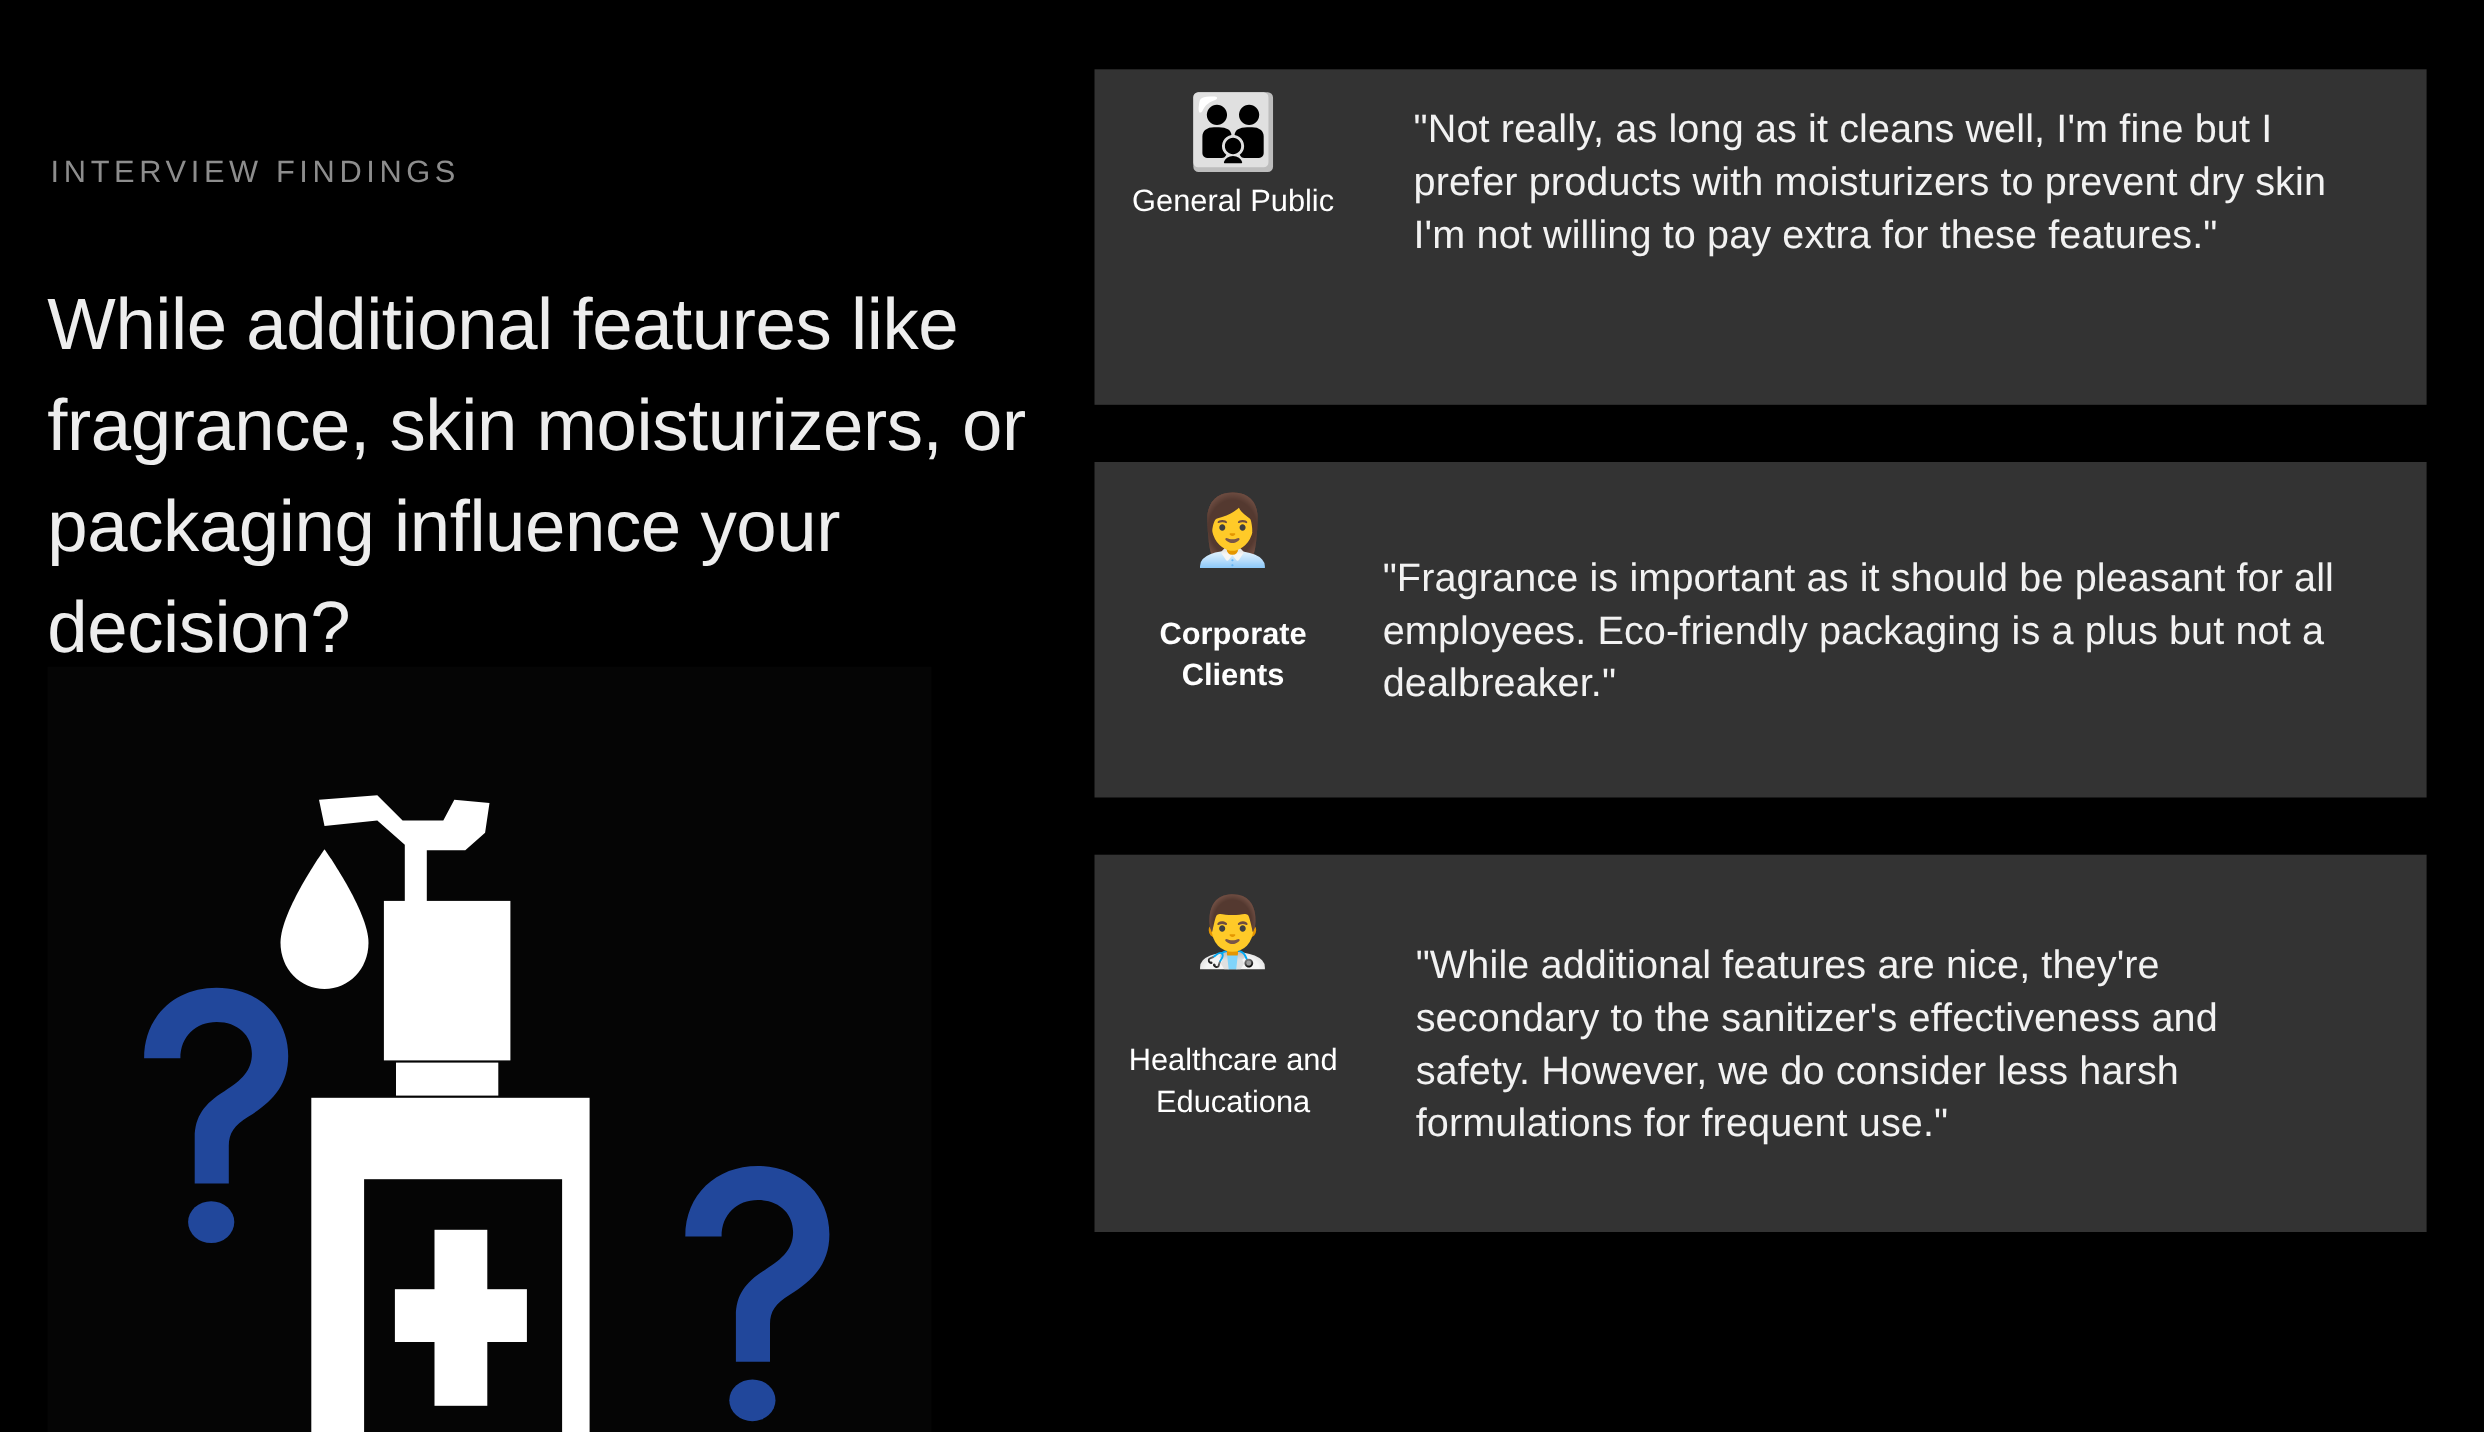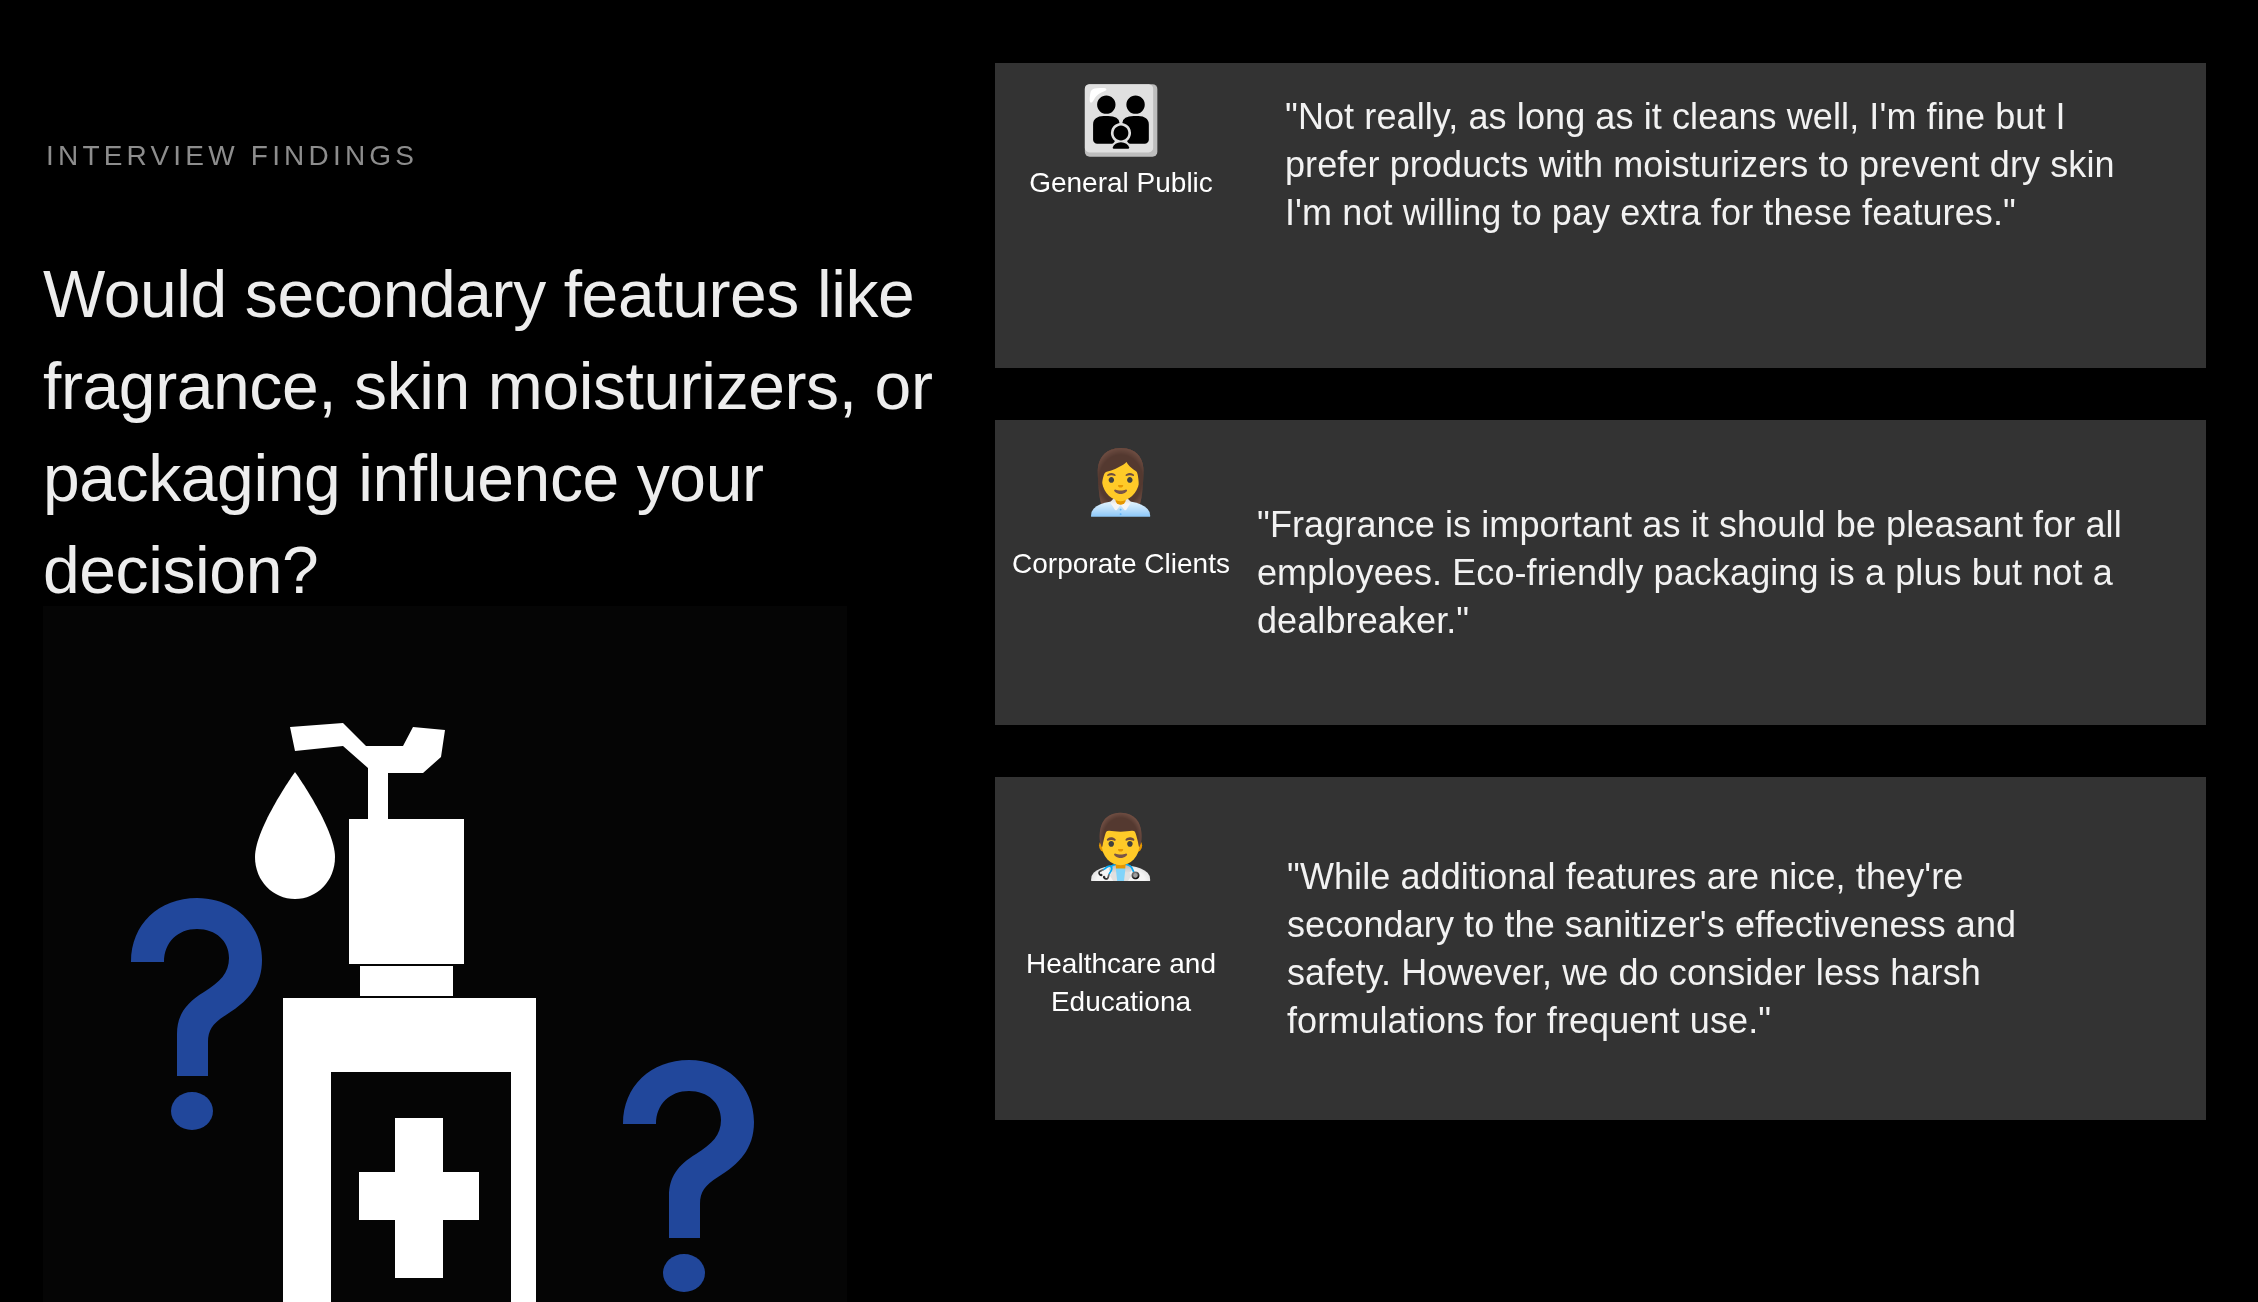--- a/index.html
+++ b/index.html
@@ -112,21 +112,21 @@
     margin-top: 18px;
     font-size: 28px;
     line-height: 38px;
     color: #ffffff;
     text-align: center;
     font-weight: 400;
     max-width: 230px;
     word-break: break-word;
   }
   #card-0 .persona-label { margin-top: 8px; }
-  #card-1 .persona-label { margin-top: 28px; }
+  #card-1 .persona-label { margin-top: 40px; font-weight: bold; }
   #card-2 .persona-label { margin-top: 64px; }
 
   .quote-body {
     flex: 1 1 auto;
     display: flex;
     align-items: center;
     box-sizing: border-box;
   }
   .quote-text {
     font-size: 36px;
@@ -142,21 +142,21 @@
   #card-2 .quote-body { padding: 0 30px 0 40px; align-items: center; }
   #card-2 .quote-text { width: 810px; }
 </style>
 </head>
 <body>
 
 <div id="left-column">
 
   <div id="eyebrow">INTERVIEW FINDINGS</div>
 
-  <div id="headline">Would secondary features like fragrance, skin moisturizers, or packaging influence your decision?</div>
+  <div id="headline">While additional features like fragrance, skin moisturizers, or packaging influence your decision?</div>
 
   <div id="illustration-panel">
     <svg id="illustration-svg" viewBox="0 0 804 696" xmlns="http://www.w3.org/2000/svg">
       <rect x="0" y="0" width="804" height="696" fill="#050505"></rect>
 
       <path d="M247 121 L300 117 L323 140 L360 140 L370 121 L402 124 L398 151 L380 167 L345 167 L345 215 L352 215 L352 260 L318 260 L318 215 L325 215 L325 162 L300 140 L252 145 Z" fill="#ffffff"></path>
 
       <path d="M252 166 C252 166 292 222 292 251 C292 275 274 293 252 293 C230 293 212 275 212 251 C212 222 252 166 252 166 Z" fill="#ffffff"></path>
 
       <rect x="306" y="213" width="115" height="145" fill="#ffffff"></rect>

